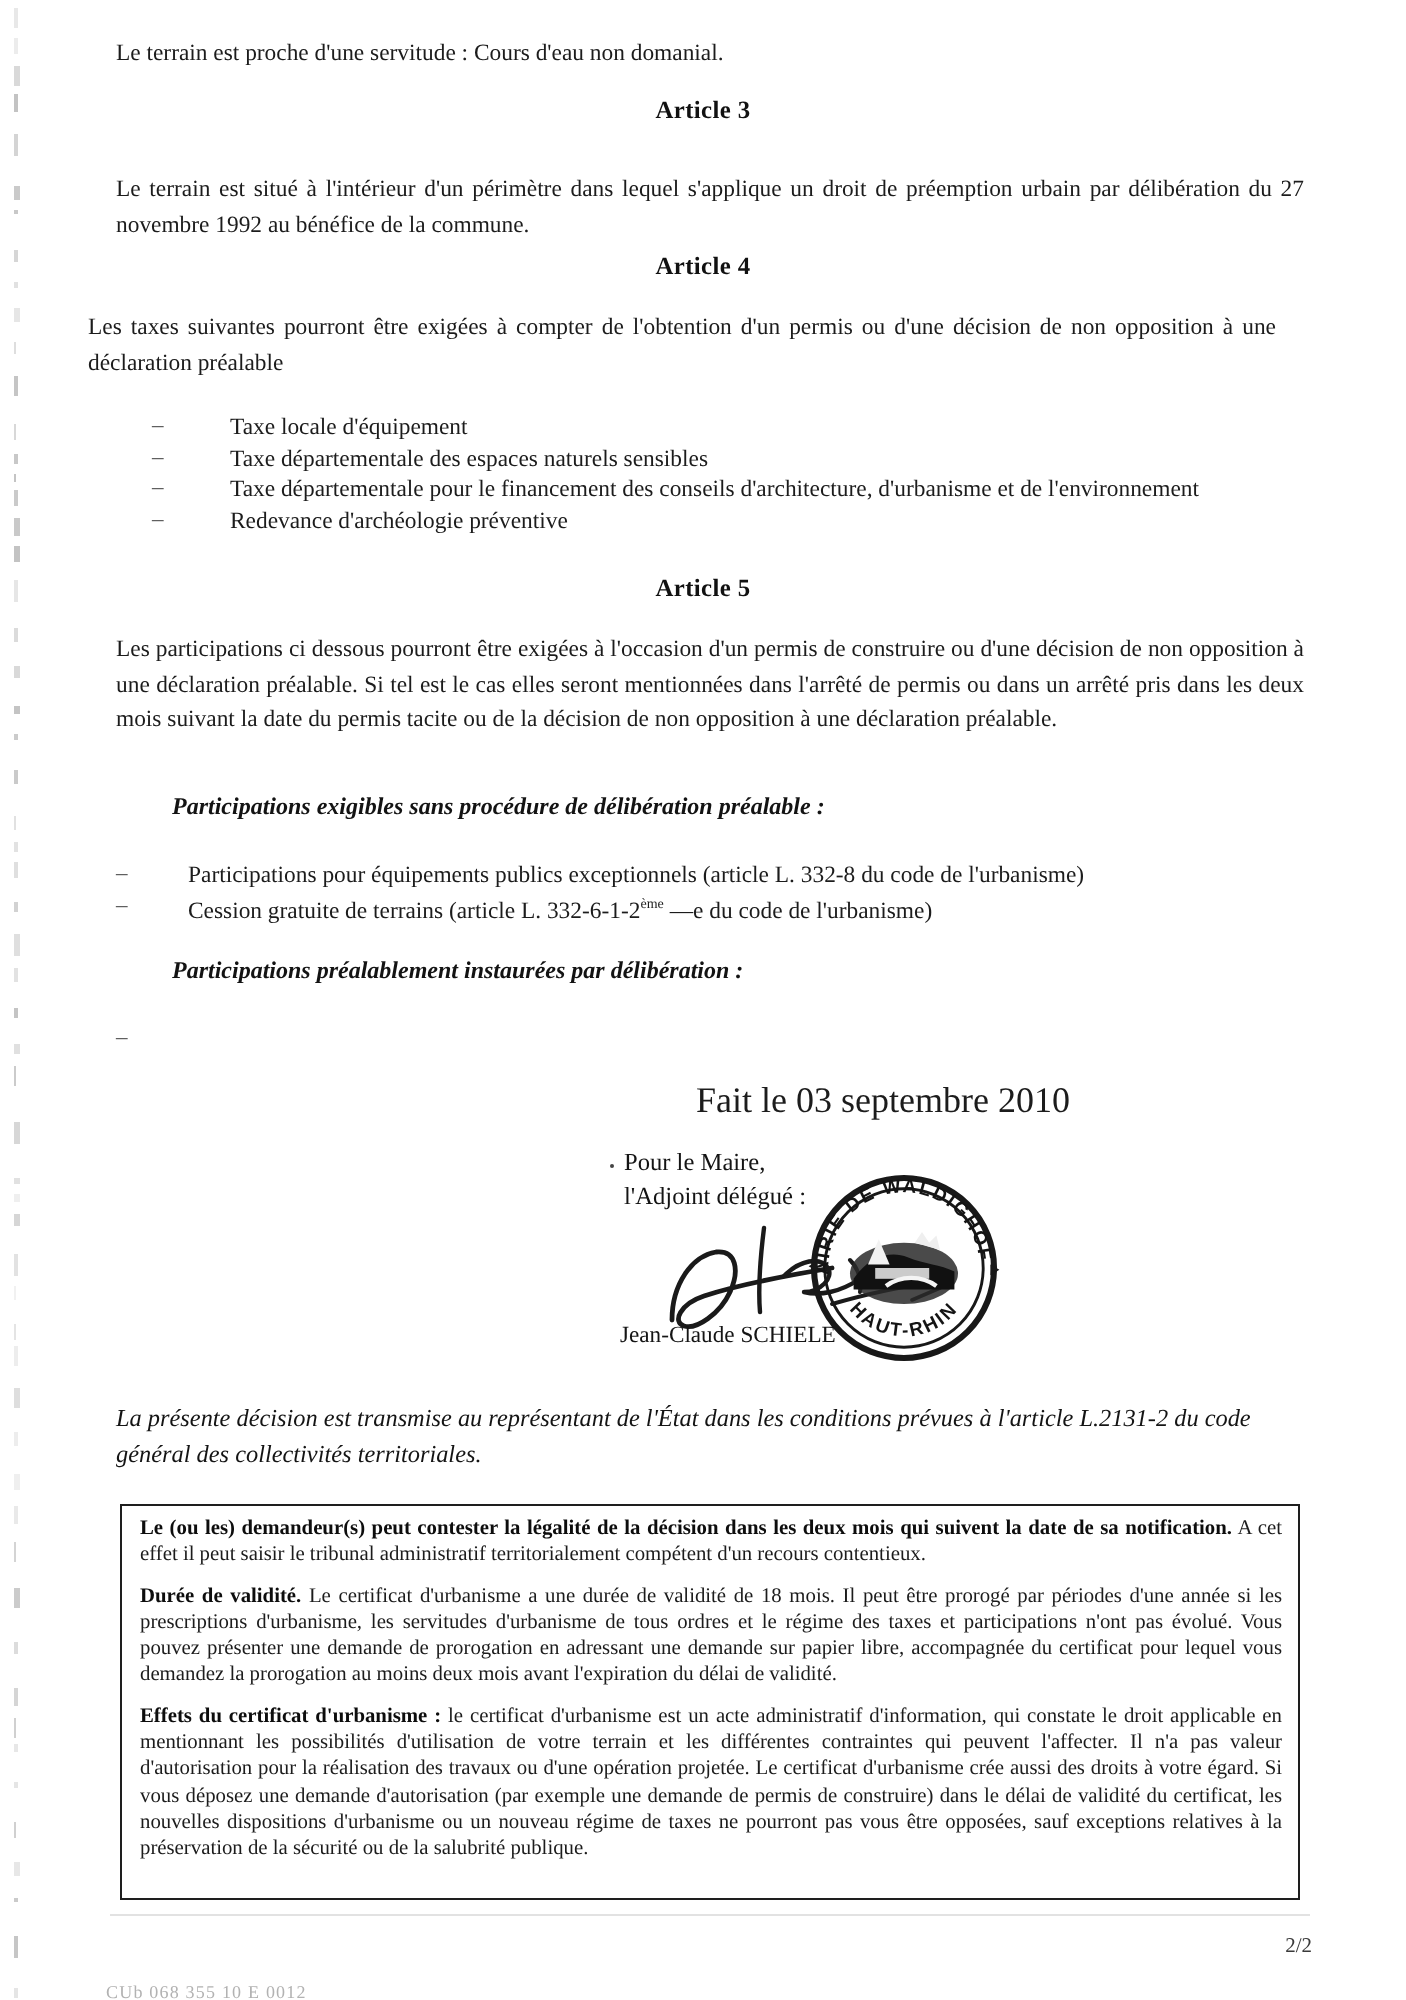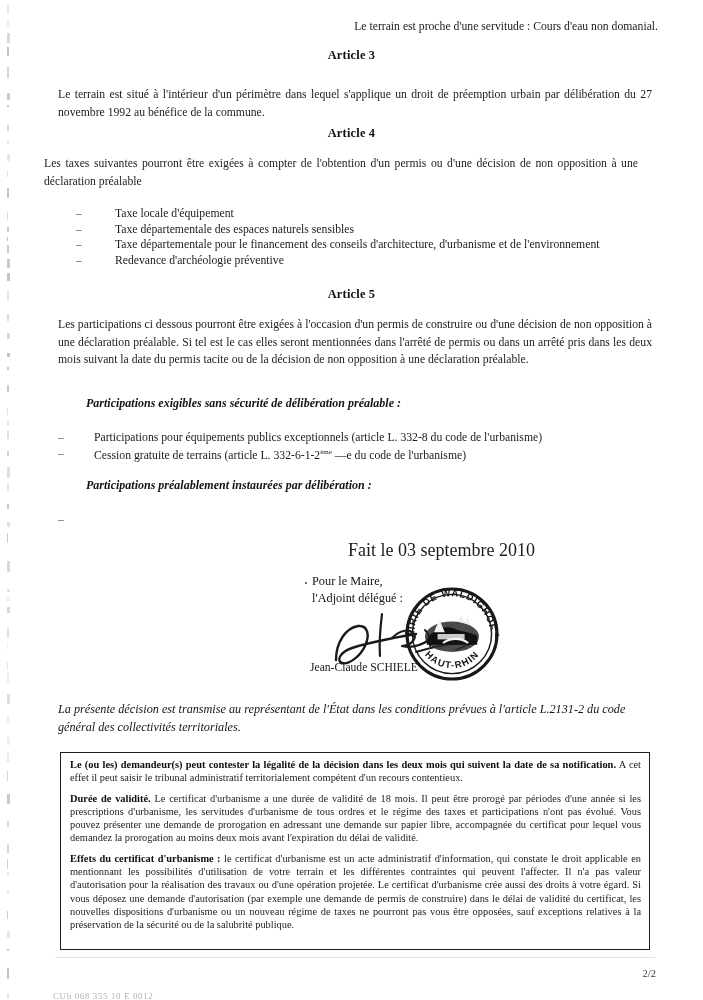--- a/index.html
+++ b/index.html
@@ -36,21 +36,21 @@
   }
 
   
   .body-text {
     position: absolute;
     font-size: 11.7px;
     line-height: 17.6px;
     text-align: justify;
     color: #1c1c1c;
   }
-  .body-text.nojust { text-align: right; }
+  .body-text.nojust { text-align: left; }
 
   .art-head {
     position: absolute;
     width: 100%;
     left: 0;
     text-align: center;
     font-weight: bold;
     font-size: 12.4px;
     letter-spacing: .2px;
     color: #111;
@@ -274,21 +274,21 @@
     </div>
     <div class="dash-row">
       <span class="dash">–</span>
       <span>Redevance d'archéologie préventive</span>
     </div>
   </div>
 
   <div class="art-head" style="top:287px;">Article 5</div>
   <div class="body-text" style="left:58px; top:316px; width:594px;">Les participations ci dessous pourront être exigées à l'occasion d'un permis de construire ou d'une décision de non opposition à une déclaration préalable. Si tel est le cas elles seront mentionnées dans l'arrêté de permis ou dans un arrêté pris dans les deux mois suivant la date du permis tacite ou de la décision de non opposition à une déclaration préalable.</div>
 
-  <div class="sub-head" style="left:86px; top:396px;">Participations exigibles sans sécurité de délibération préalable :</div>
+  <div class="sub-head" style="left:86px; top:396px;">Participations exigibles sans procédure de délibération préalable :</div>
 
   <div class="dash-list" style="top:430px;">
     <div class="dash-row" style="padding-left:36px;">
       <span class="dash" style="left:0;">–</span>
       <span>Participations pour équipements publics exceptionnels (article L. 332-8 du code de l'urbanisme)</span>
     </div>
     <div class="dash-row" style="padding-left:36px;">
       <span class="dash" style="left:0;">–</span>
       <span>Cession gratuite de terrains (article L. 332-6-1-2<sup class="tiny">ème</sup> —e du code de l'urbanisme)</span>
     </div>

